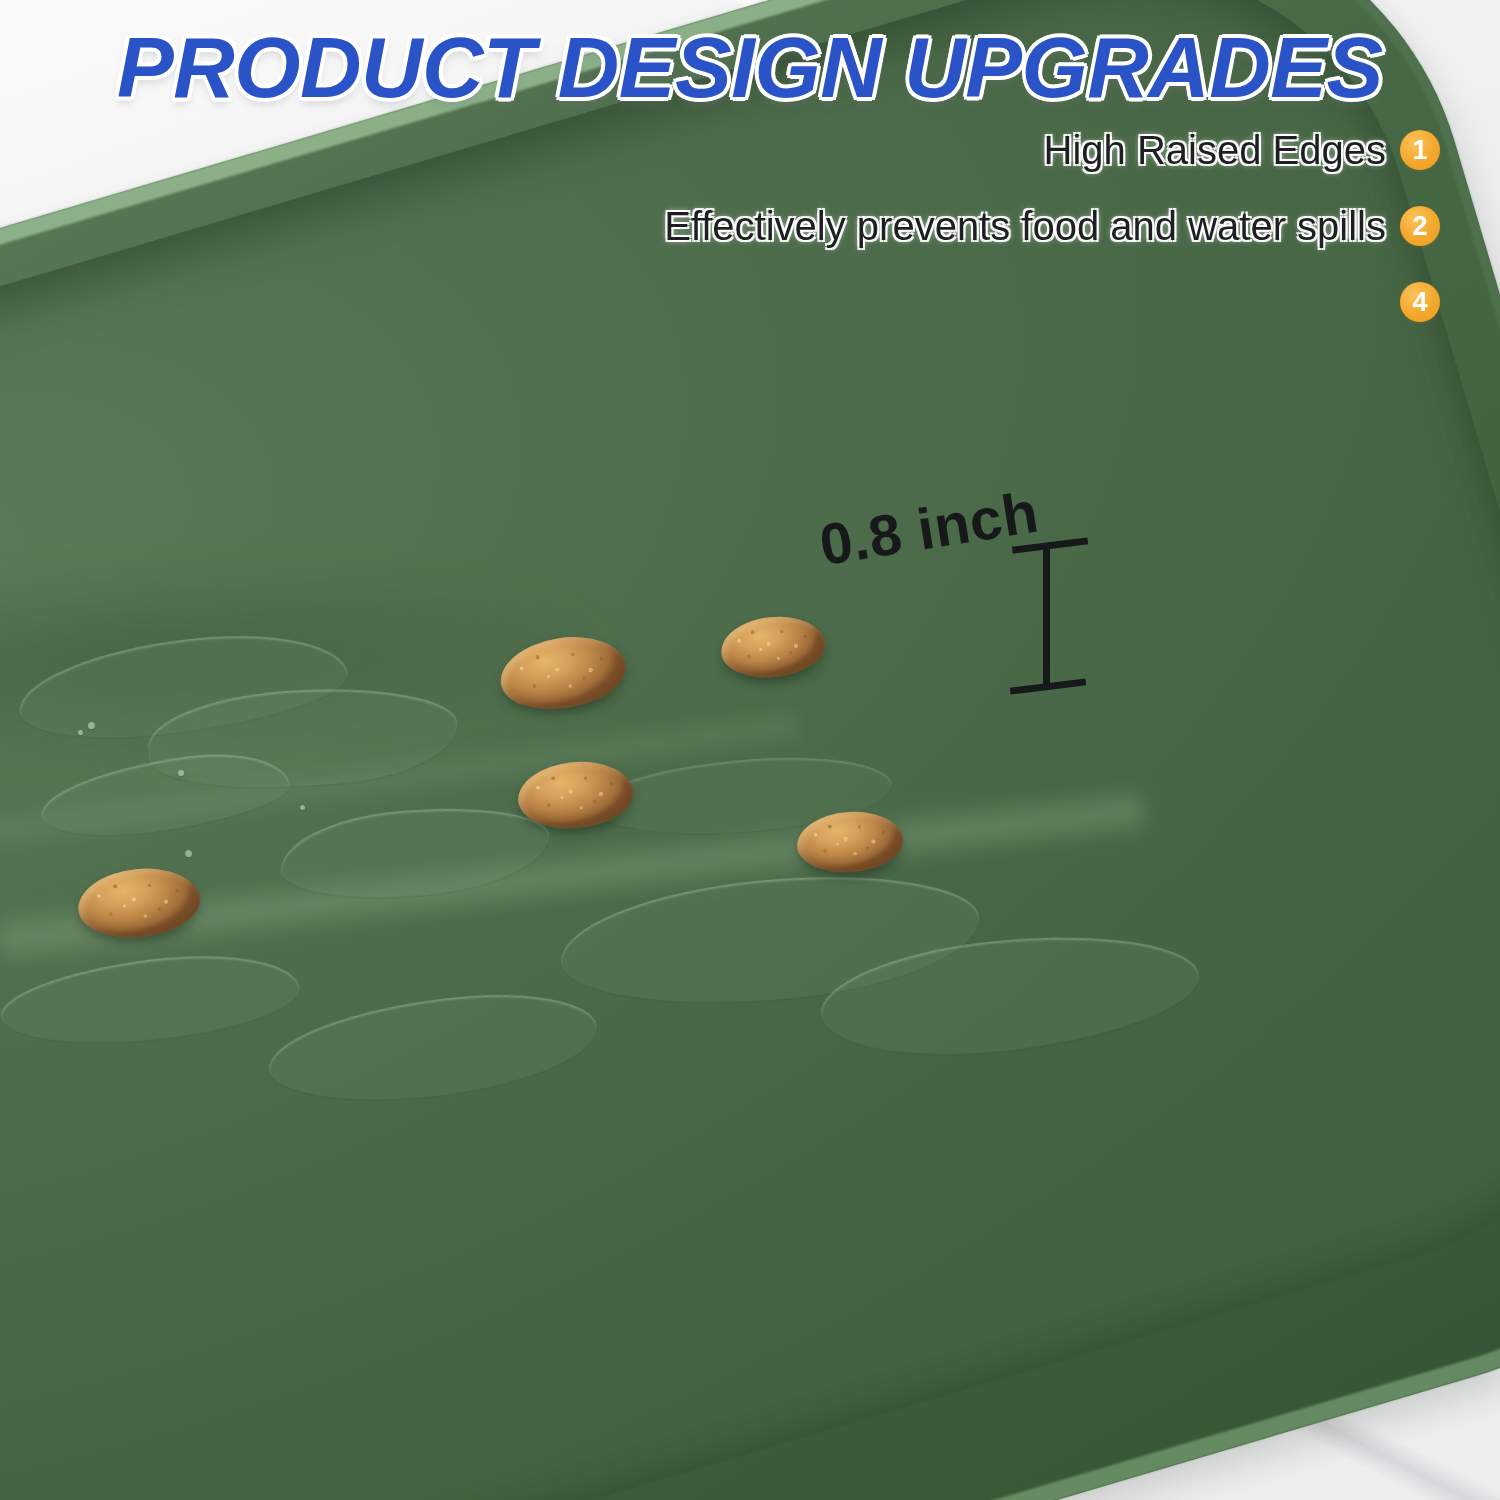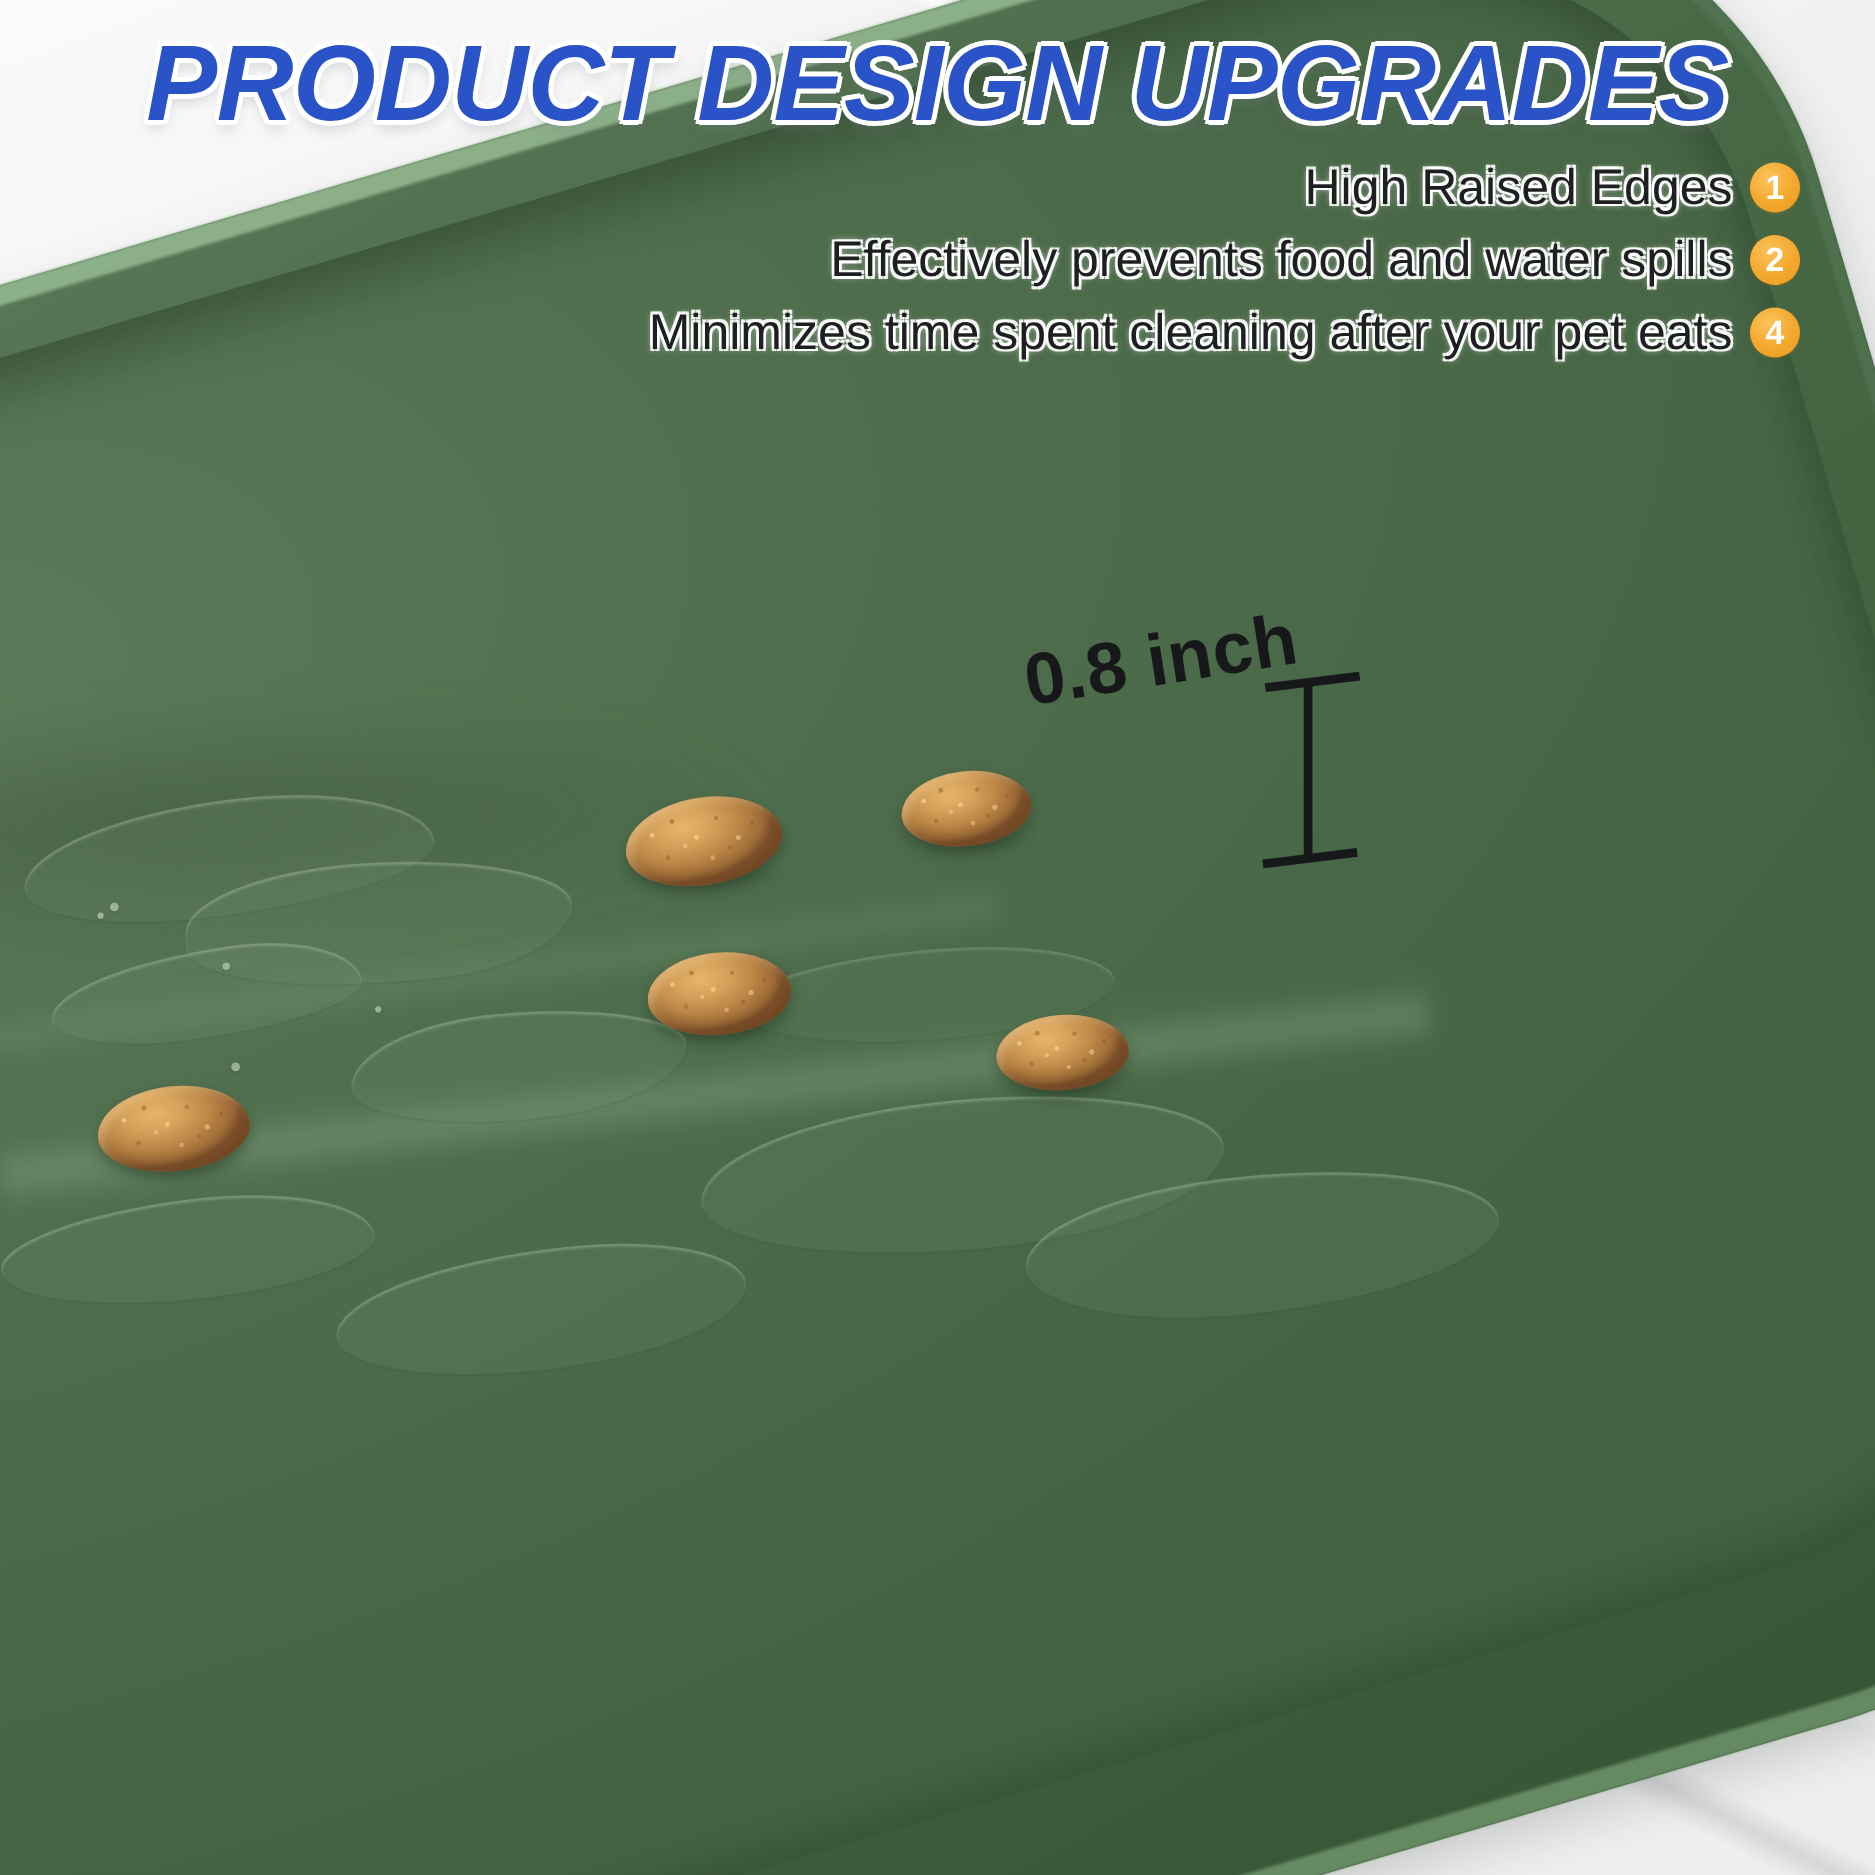--- a/index.html
+++ b/index.html
@@ -207,21 +207,21 @@
   }
 
   
   .features {
     position: absolute;
     right: 60px;
     top: 126px;
     width: 1100px;
     display: flex;
     flex-direction: column;
-    gap: 10px;
+    gap: 28px;
   }
   .feature-row {
     display: flex;
     align-items: center;
     justify-content: flex-end;
     gap: 14px;
     height: 48px;
   }
   .feature-text {
     font-size: 40px;
@@ -319,19 +319,18 @@
       <span class="badge">1</span>
     </div>
 
     <div class="feature-row">
       <span class="feature-text">Effectively prevents food and water spills</span>
       <span class="badge">2</span>
     </div>
 
 
     <div class="feature-row">
-      <span class="feature-text">Minimizes time spent cleaning after your pet eats</span>
       <span class="badge">4</span>
     </div>
 
   </div>
 
 </div>
 
 </body></html>

